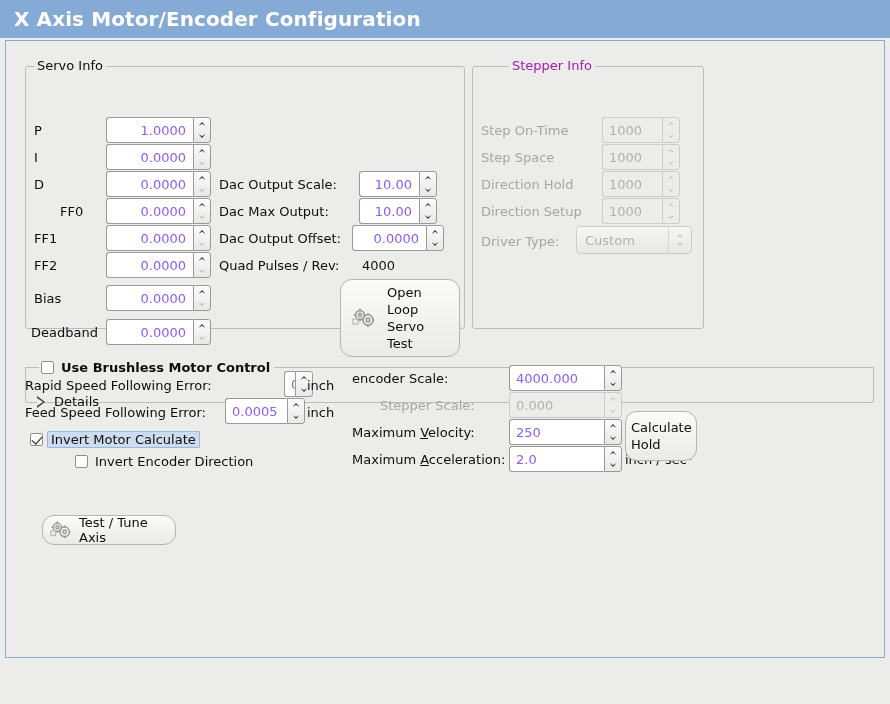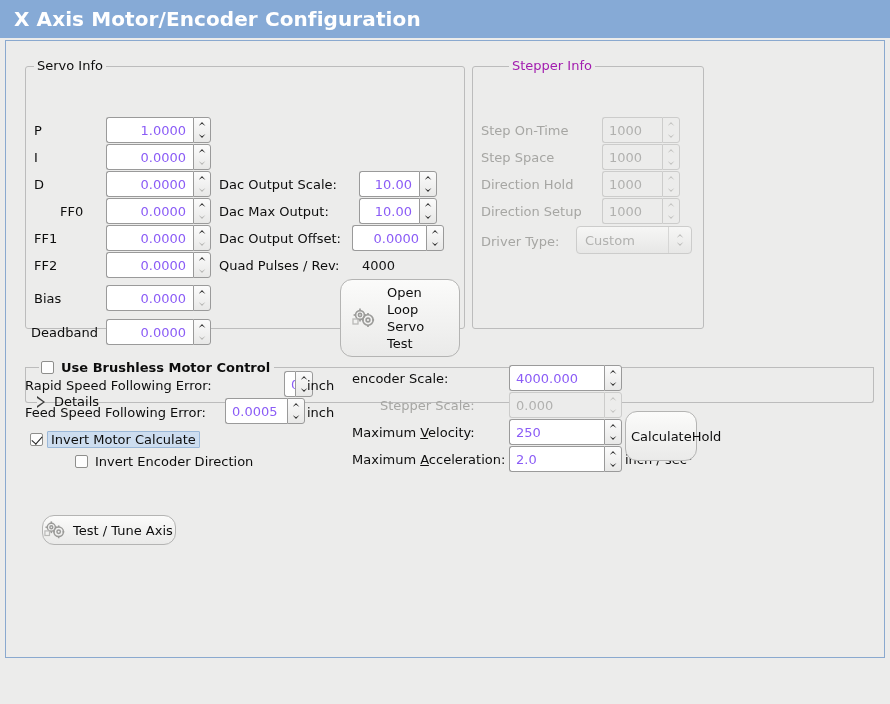--- a/index.html
+++ b/index.html
@@ -236,26 +236,27 @@
 
   #calc-scale-btn {
     left: 619px; top: 370px; width: 72px; height: 50px;
     justify-content: flex-start;
     padding-left: 5px;
     text-align: left;
     line-height: 17px;
   }
   #calc-scale-btn .lines {
     display: flex;
-    flex-direction: row;
+    flex-direction: column;
   }
 
   #test-tune-btn {
     left: 36px; top: 474px; width: 134px; height: 30px;
     justify-content: flex-start;
+    padding-left: 6px;
     gap: 6px;
   }
 
   
   .gears { flex: 0 0 auto; display: block; }
 
   
   .cbrow {
     position: absolute;
     display: flex;

